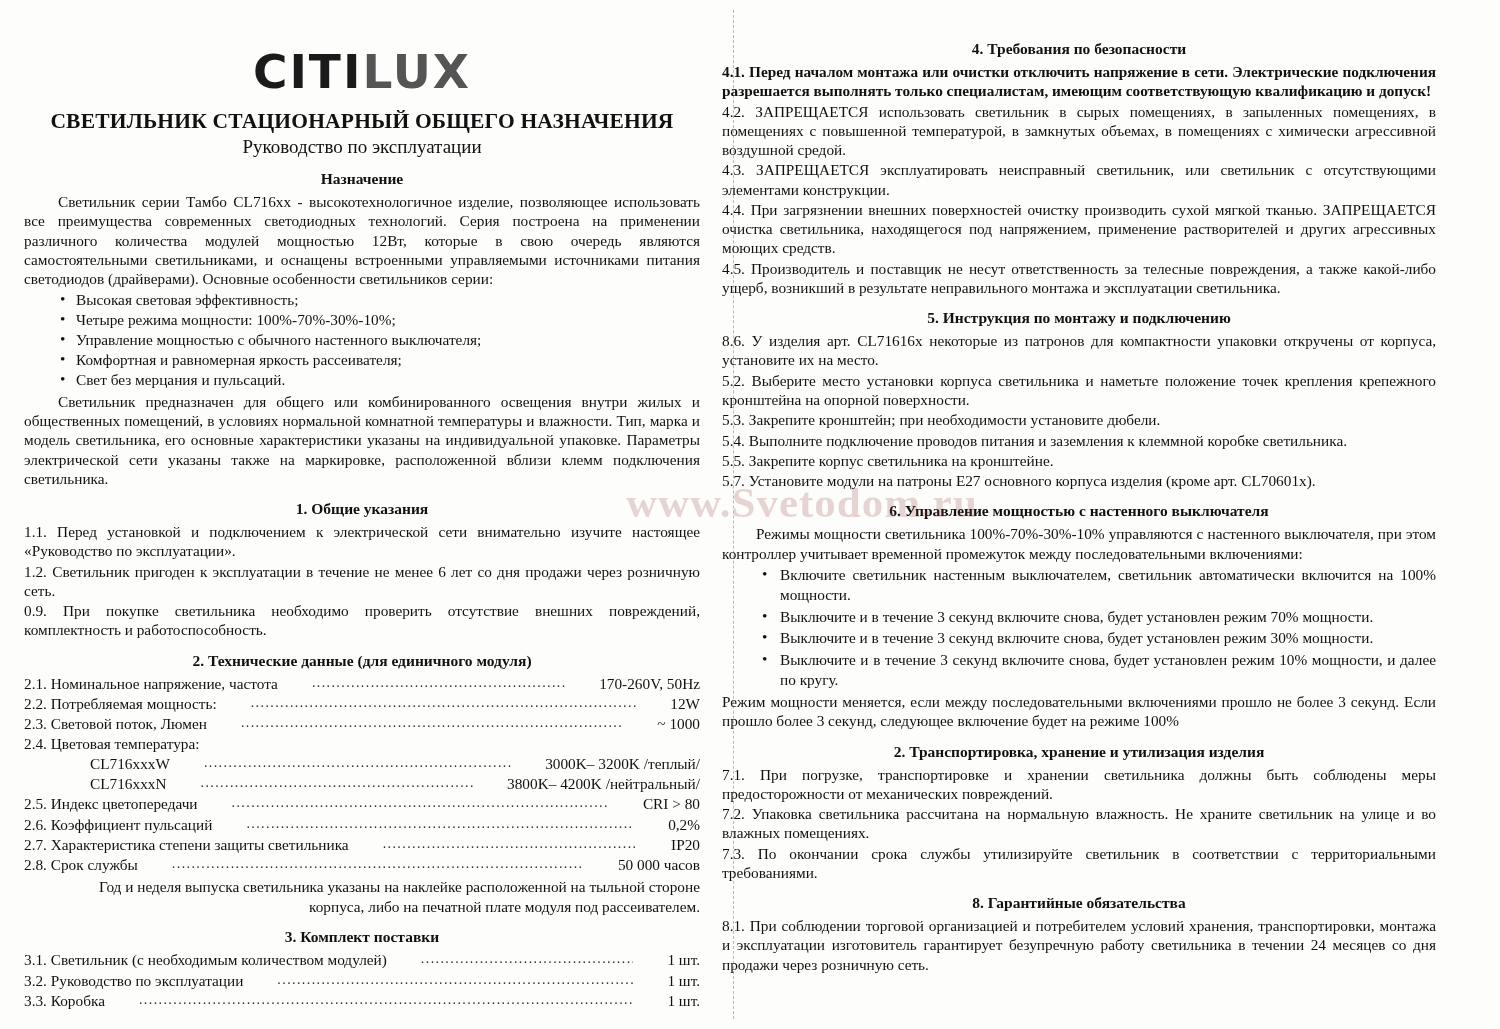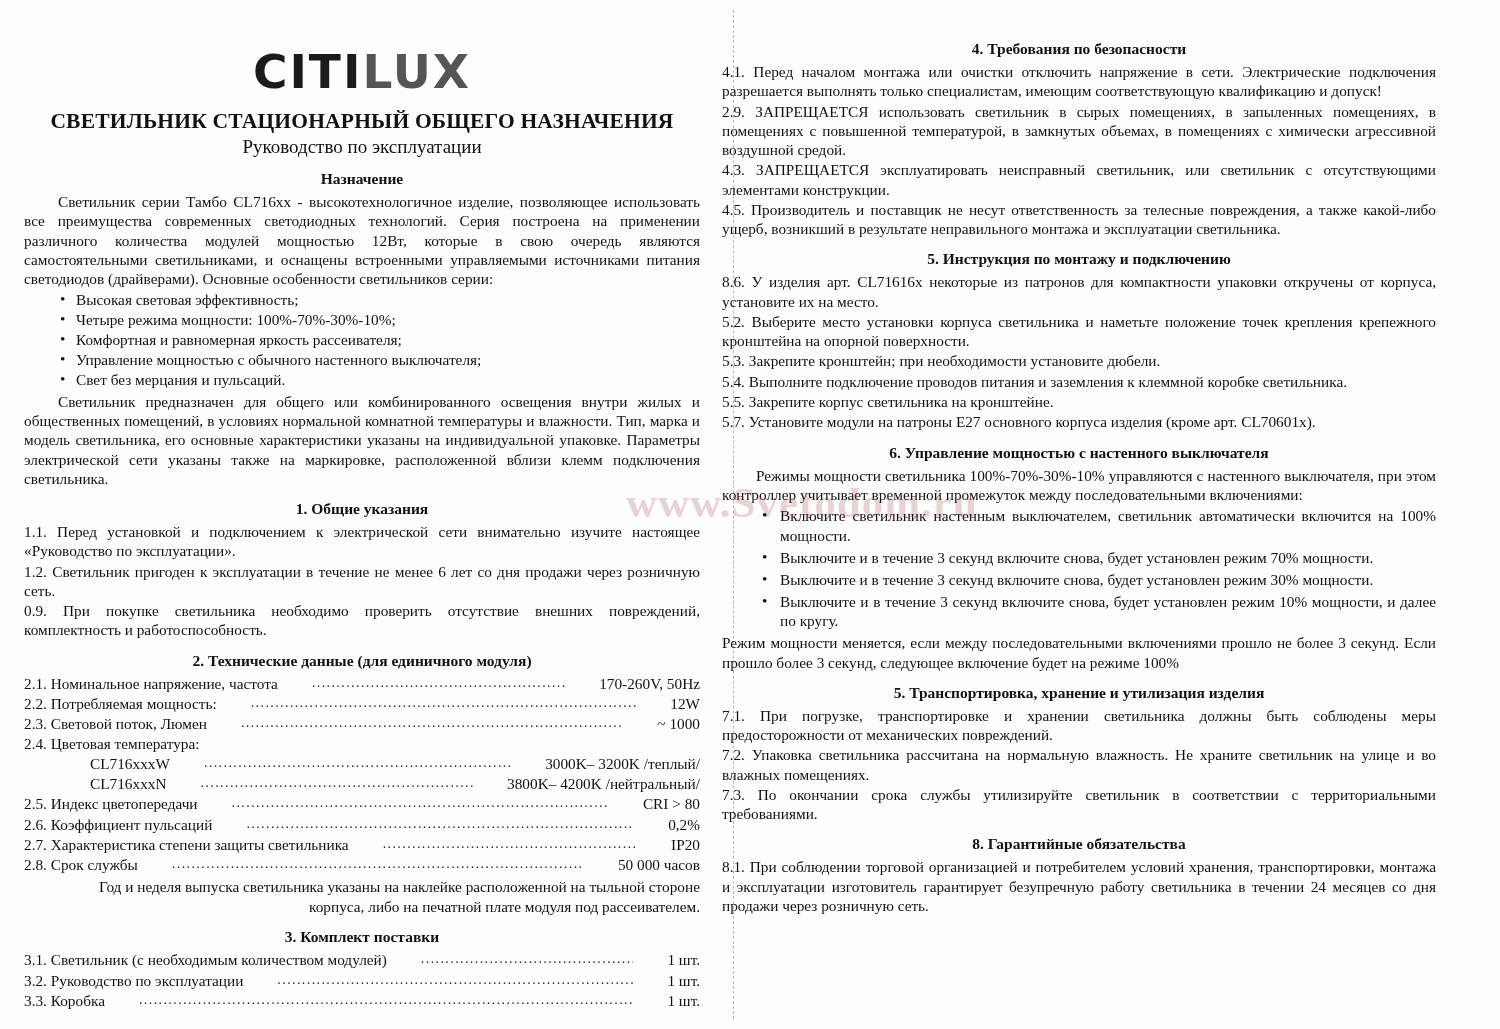--- a/index.html
+++ b/index.html
@@ -148,21 +148,21 @@
     left: 626px;
     top: 478px;
     font-family: "Liberation Serif", serif;
     font-size: 43px;
     font-weight: bold;
     color: rgba(150, 70, 70, 0.22);
     letter-spacing: 1px;
     white-space: nowrap;
     pointer-events: none;
   }
-  .bold { font-weight: normal; }
+  .bold { font-weight: bold; }
   .tight { margin-top: 2px; }
 </style>
 </head>
 <body>
 
 <div id="page">
 
   <div class="divider"></div>
 
   <div class="col col-left">
@@ -173,22 +173,22 @@
 
     <div class="doc-title">СВЕТИЛЬНИК СТАЦИОНАРНЫЙ ОБЩЕГО НАЗНАЧЕНИЯ</div>
     <div class="doc-sub">Руководство по эксплуатации</div>
 
     <h2 class="section">Назначение</h2>
     <p class="ind">Светильник серии Тамбо CL716xx - высокотехнологичное изделие, позволяющее использовать все преимущества современных светодиодных технологий. Серия построена на применении различного количества модулей мощностью 12Вт, которые в свою очередь являются самостоятельными светильниками, и оснащены встроенными управляемыми источниками питания светодиодов (драйверами). Основные особенности светильников серии:</p>
 
     <ul class="bullets">
       <li>Высокая световая эффективность;</li>
       <li>Четыре режима мощности: 100%-70%-30%-10%;</li>
+      <li>Управление мощностью с обычного настенного выключателя;</li>
       <li>Комфортная и равномерная яркость рассеивателя;</li>
-      <li>Управление мощностью с обычного настенного выключателя;</li>
       <li>Свет без мерцания и пульсаций.</li>
     </ul>
 
     <p class="ind">Светильник предназначен для общего или комбинированного освещения внутри жилых и общественных помещений, в условиях нормальной комнатной температуры и влажности. Тип, марка и модель светильника, его основные характеристики указаны на индивидуальной упаковке. Параметры электрической сети указаны также на маркировке, расположенной вблизи клемм подключения светильника.</p>
 
     <h2 class="section">1. Общие указания</h2>
     <p>1.1. Перед установкой и подключением к электрической сети внимательно изучите настоящее «Руководство по эксплуатации».</p>
     <p>1.2. Светильник пригоден к эксплуатации в течение не менее 6 лет со дня продажи через розничную сеть.</p>
     <p>0.9. При покупке светильника необходимо проверить отсутствие внешних повреждений, комплектность и работоспособность.</p>
 
@@ -263,43 +263,44 @@
       <span class="dots">................................................................................................................................</span>
       <span class="val">1 шт.</span>
     </div>
 
   </div>
 
   <div class="col col-right">
 
     <h2 class="section" style="margin-top:0;">4. Требования по безопасности</h2>
     <p class="bold">4.1. Перед началом монтажа или очистки отключить напряжение в сети. Электрические подключения разрешается выполнять только специалистам, имеющим соответствующую квалификацию и допуск!</p>
-    <p>2.9. ЗАПРЕЩАЕТСЯ использовать светильник в сырых помещениях, в запыленных помещениях, в помещениях с повышенной температурой, в замкнутых объемах, в помещениях с химически агрессивной воздушной средой.</p>
+    <p>4.2. ЗАПРЕЩАЕТСЯ использовать светильник в сырых помещениях, в запыленных помещениях, в помещениях с повышенной температурой, в замкнутых объемах, в помещениях с химически агрессивной воздушной средой.</p>
     <p>4.3.  ЗАПРЕЩАЕТСЯ эксплуатировать неисправный светильник, или светильник с отсутствующими элементами конструкции.</p>
+    <p>4.4. При загрязнении внешних поверхностей очистку производить сухой мягкой тканью. ЗАПРЕЩАЕТСЯ очистка светильника, находящегося под напряжением, применение растворителей и других агрессивных моющих средств.</p>
     <p>4.5. Производитель и поставщик не несут ответственность за телесные повреждения, а также какой-либо ущерб, возникший в результате неправильного монтажа и эксплуатации светильника.</p>
 
     <h2 class="section">5. Инструкция по монтажу и подключению</h2>
     <p>8.6. У изделия арт. CL71616x некоторые из патронов для компактности упаковки откручены от корпуса, установите их на место.</p>
     <p>5.2. Выберите место установки корпуса светильника и наметьте положение точек крепления крепежного кронштейна на опорной поверхности.</p>
     <p>5.3. Закрепите кронштейн; при необходимости установите дюбели.</p>
     <p>5.4. Выполните подключение проводов питания и заземления к клеммной коробке светильника.</p>
     <p>5.5. Закрепите корпус светильника на кронштейне.</p>
     <p>5.7. Установите модули на патроны Е27 основного корпуса изделия (кроме арт. CL70601x).</p>
 
     <h2 class="section">6. Управление мощностью с настенного выключателя</h2>
     <p class="ind">Режимы мощности светильника 100%-70%-30%-10% управляются с настенного выключателя, при этом контроллер учитывает временной промежуток между последовательными включениями:</p>
     <ul class="bullets-r">
       <li>Включите светильник настенным выключателем, светильник автоматически включится на 100% мощности.</li>
       <li>Выключите и в течение 3 секунд включите снова, будет установлен режим 70% мощности.</li>
       <li>Выключите и в течение 3 секунд включите снова, будет установлен режим 30% мощности.</li>
       <li>Выключите и в течение 3 секунд включите снова, будет установлен режим 10% мощности, и далее по кругу.</li>
     </ul>
     <p>Режим мощности меняется, если между последовательными включениями прошло не более 3 секунд. Если прошло более 3 секунд, следующее включение будет на режиме 100%</p>
 
-    <h2 class="section">5. Транспортировка, хранение и утилизация изделия</h2>
+    <h2 class="section">2. Транспортировка, хранение и утилизация изделия</h2>
     <p>7.1. При погрузке, транспортировке и хранении светильника должны быть соблюдены меры предосторожности от механических повреждений.</p>
     <p>7.2. Упаковка светильника рассчитана на нормальную влажность. Не храните светильник на улице и во влажных помещениях.</p>
     <p>7.3. По окончании срока службы утилизируйте светильник в соответствии с территориальными требованиями.</p>
 
     <h2 class="section">8. Гарантийные обязательства</h2>
     <p>8.1.  При соблюдении торговой организацией и потребителем условий хранения, транспортировки, монтажа и эксплуатации изготовитель гарантирует безупречную работу светильника в течении 24 месяцев со дня продажи через розничную сеть.</p>
 
   </div>
 
   <div class="watermark">www.Svetodom.ru</div>

